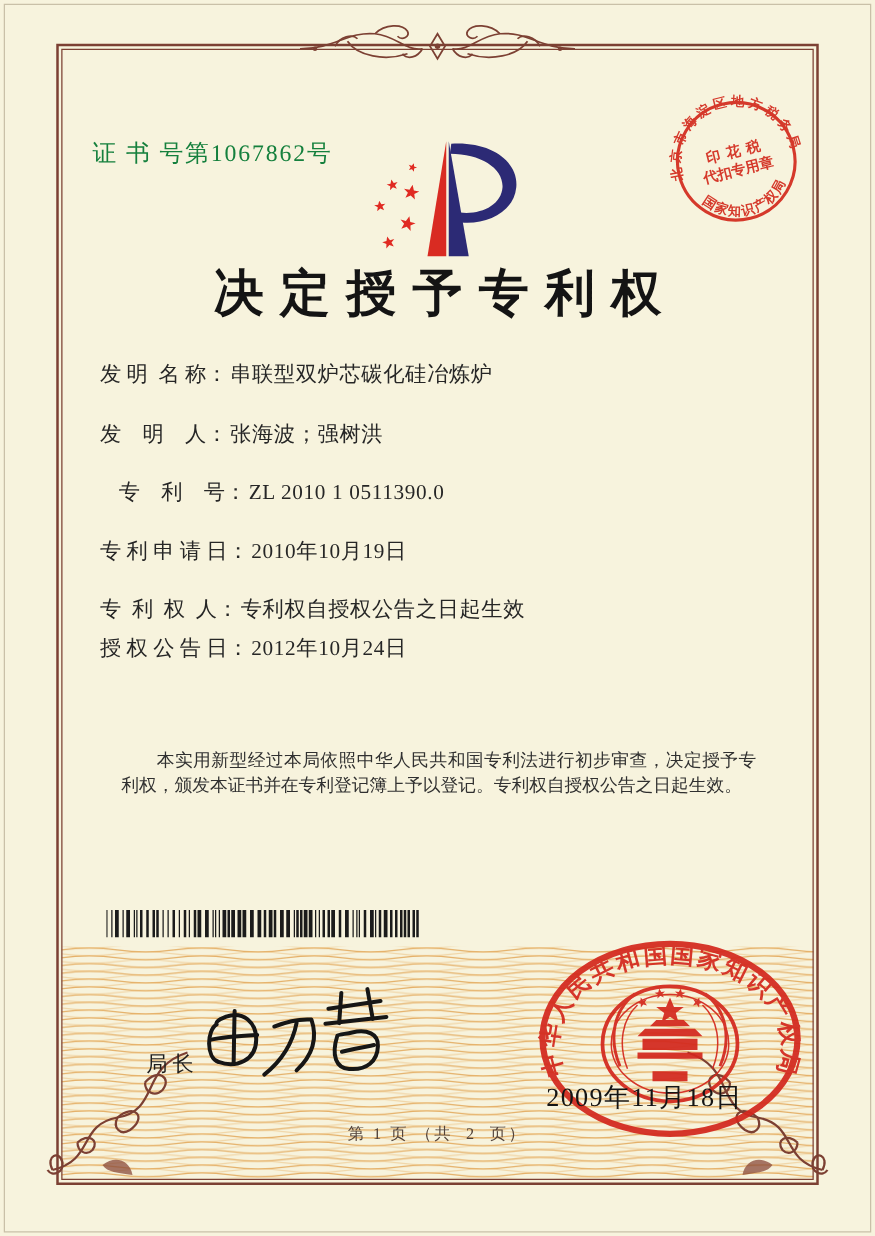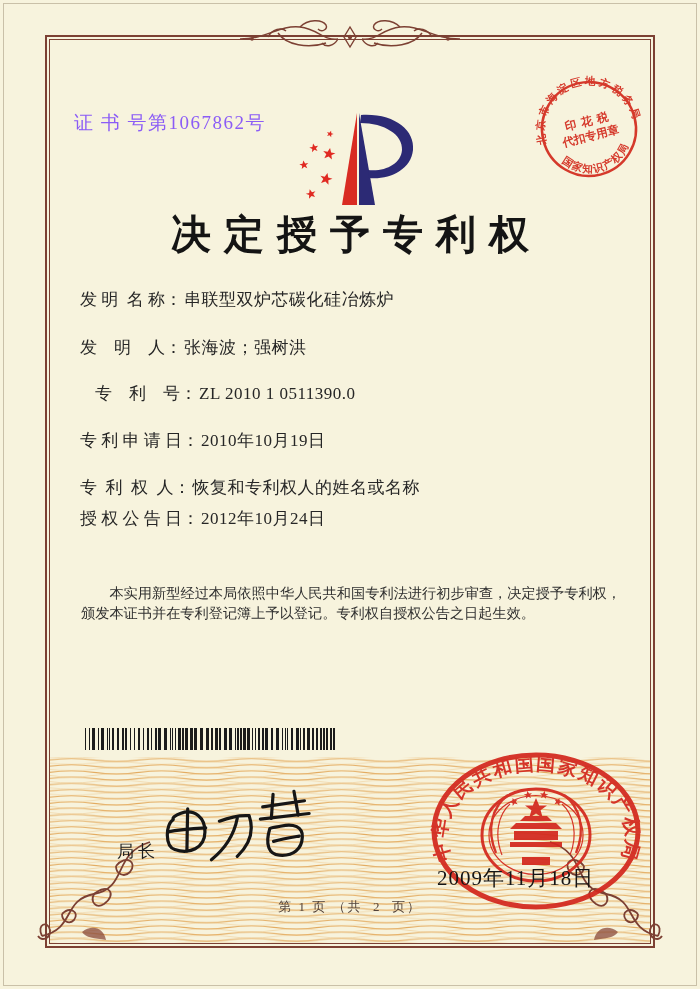--- a/index.html
+++ b/index.html
@@ -7,29 +7,29 @@
     width:700px;height:989px;position:relative;overflow:hidden;
     background:#f7f3dd;
     font-family:"Liberation Serif","DejaVu Serif",serif;
     color:#2b2b2b;
   }
   .page-edge{position:absolute;inset:3px;border:1px solid #c9c0a8;pointer-events:none;}
   .frame{position:absolute;left:45px;top:35px;right:45px;bottom:41px;border:2px solid #7c4033;}
   .frame-inner{position:absolute;inset:2px;border:1px solid #7c4033;}
   .wave-panel{position:absolute;left:49px;top:757px;width:602px;height:186px;overflow:hidden;}
   .orn{position:absolute;}
-  .cert-no{position:absolute;left:74px;top:110px;font-size:19px;letter-spacing:1.5px;color:#8b5cf6;white-space:pre;}
+  .cert-no{position:absolute;left:74px;top:110px;font-size:19px;letter-spacing:1.5px;color:#15803d;white-space:pre;}
   .logo{position:absolute;left:288px;top:110px;}
   .title{position:absolute;left:0;right:0;top:207px;text-align:center;font-size:40px;font-weight:bold;letter-spacing:13px;text-indent:13px;color:#141414;}
   .field{position:absolute;left:80px;font-size:17px;color:#262626;}
   .flabel{white-space:pre;}
   .fcolon{white-space:pre;}
   .fvalue{white-space:pre;letter-spacing:0.5px;margin-left:2px;}
   .body-text{position:absolute;left:81px;top:584px;width:540px;font-size:14.2px;line-height:19.5px;text-align:justify;color:#303030;}
-  .body-text p{margin:0;text-indent:2em;}
+  .body-text p{margin:16px;text-indent:2em;}
   .barcode{position:absolute;left:85px;top:728px;width:326px;height:22px;display:flex;align-items:stretch;overflow:hidden;}
   .barcode .bar{background:#1b1b1b;flex:none;}
   .sig-title{position:absolute;left:117px;top:840px;font-size:17px;letter-spacing:4px;color:#1d1d1d;}
   .sig{position:absolute;left:158px;top:786px;}
   .seal{position:absolute;left:424px;top:747px;}
   .seal-date{position:absolute;left:437px;top:864px;font-size:21px;letter-spacing:1px;color:#151515;}
   .tax{position:absolute;left:532px;top:72px;}
   .footer{position:absolute;left:0;right:0;top:898px;text-align:center;font-size:13px;letter-spacing:2px;color:#52423a;white-space:pre;}
 </style>
 </head>
@@ -135,21 +135,21 @@
 <div class="field" style="top:336px;">
   <span class="flabel">发    明    人</span><span class="fcolon">：</span><span class="fvalue">张海波；强树洪</span>
 </div>
 <div class="field" style="top:382px;margin-left:15px;">
   <span class="flabel">专    利    号</span><span class="fcolon">：</span><span class="fvalue">ZL 2010 1 0511390.0</span>
 </div>
 <div class="field" style="top:429px;">
   <span class="flabel">专 利 申 请 日</span><span class="fcolon">：</span><span class="fvalue">2010年10月19日</span>
 </div>
 <div class="field" style="top:476px;">
-  <span class="flabel">专  利  权  人</span><span class="fcolon">：</span><span class="fvalue">恢复和专利权人的姓名或名称</span>
+  <span class="flabel">专  利  权  人</span><span class="fcolon">：</span><span class="fvalue">专利权自授权公告之日起生效</span>
 </div>
 <div class="field" style="top:507px;">
   <span class="flabel">授 权 公 告 日</span><span class="fcolon">：</span><span class="fvalue">2012年10月24日</span>
 </div>
 
 <div class="body-text">
   <p>本实用新型经过本局依照中华人民共和国专利法进行初步审查，决定授予专利权，颁发本证书并在专利登记簿上予以登记。专利权自授权公告之日起生效。</p>
 </div>
 
 <div class="barcode">

